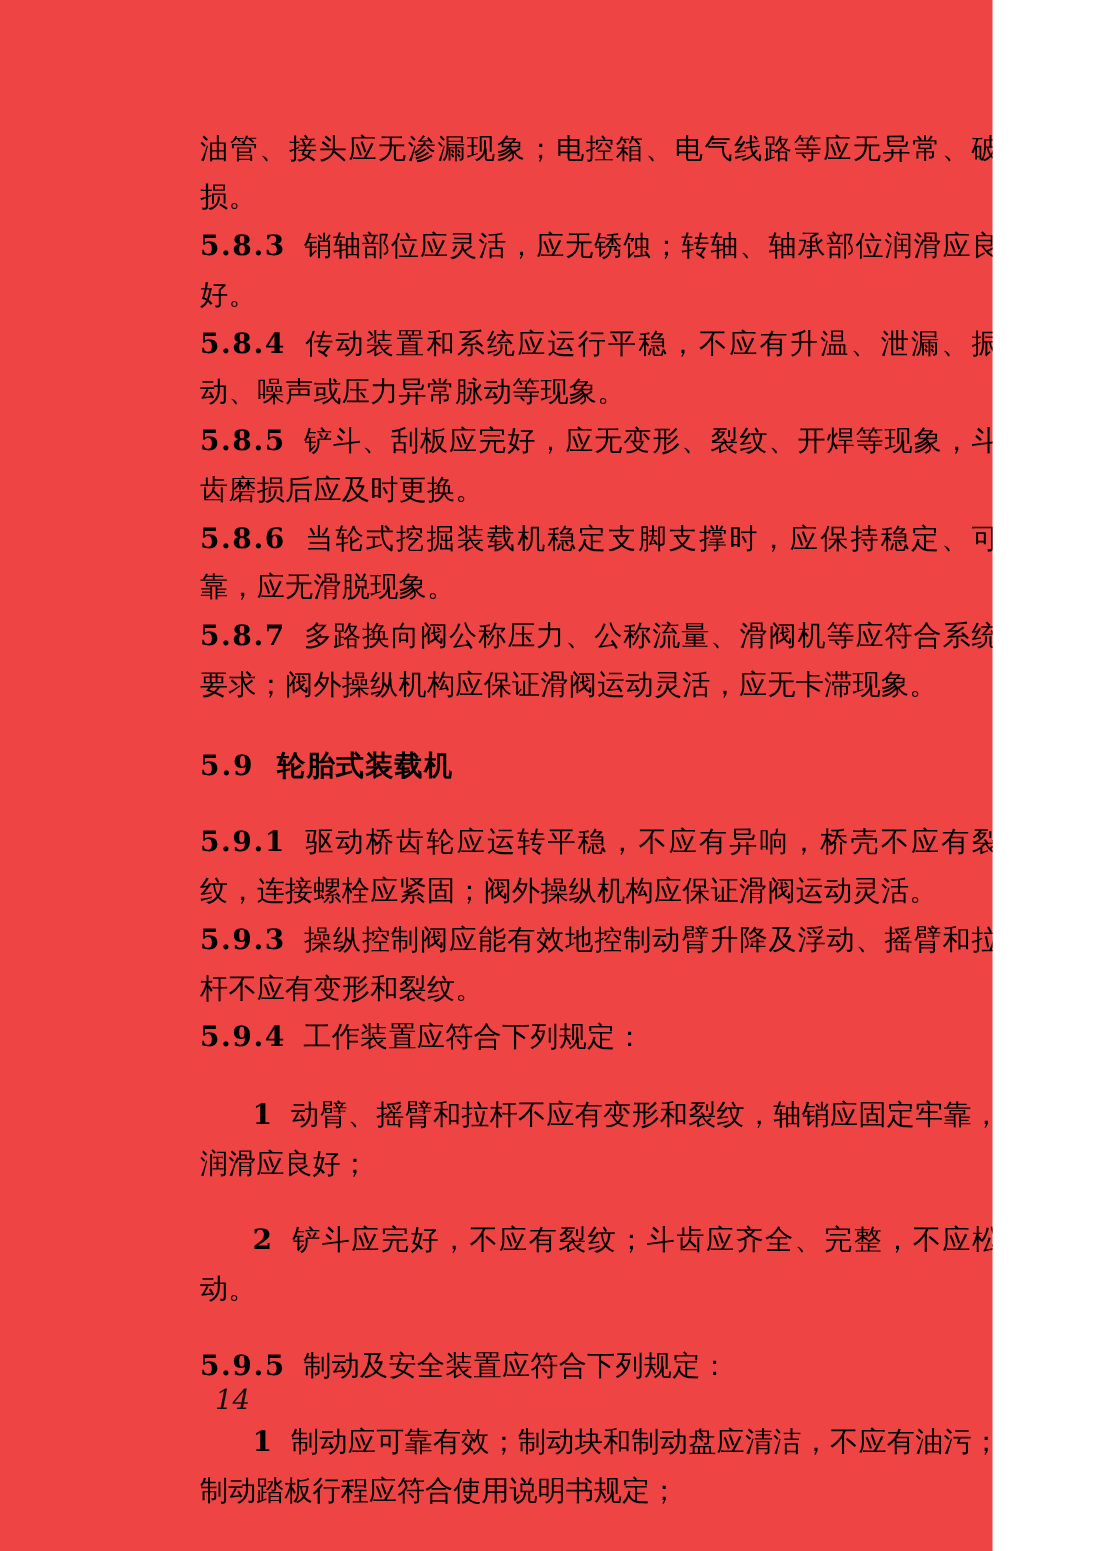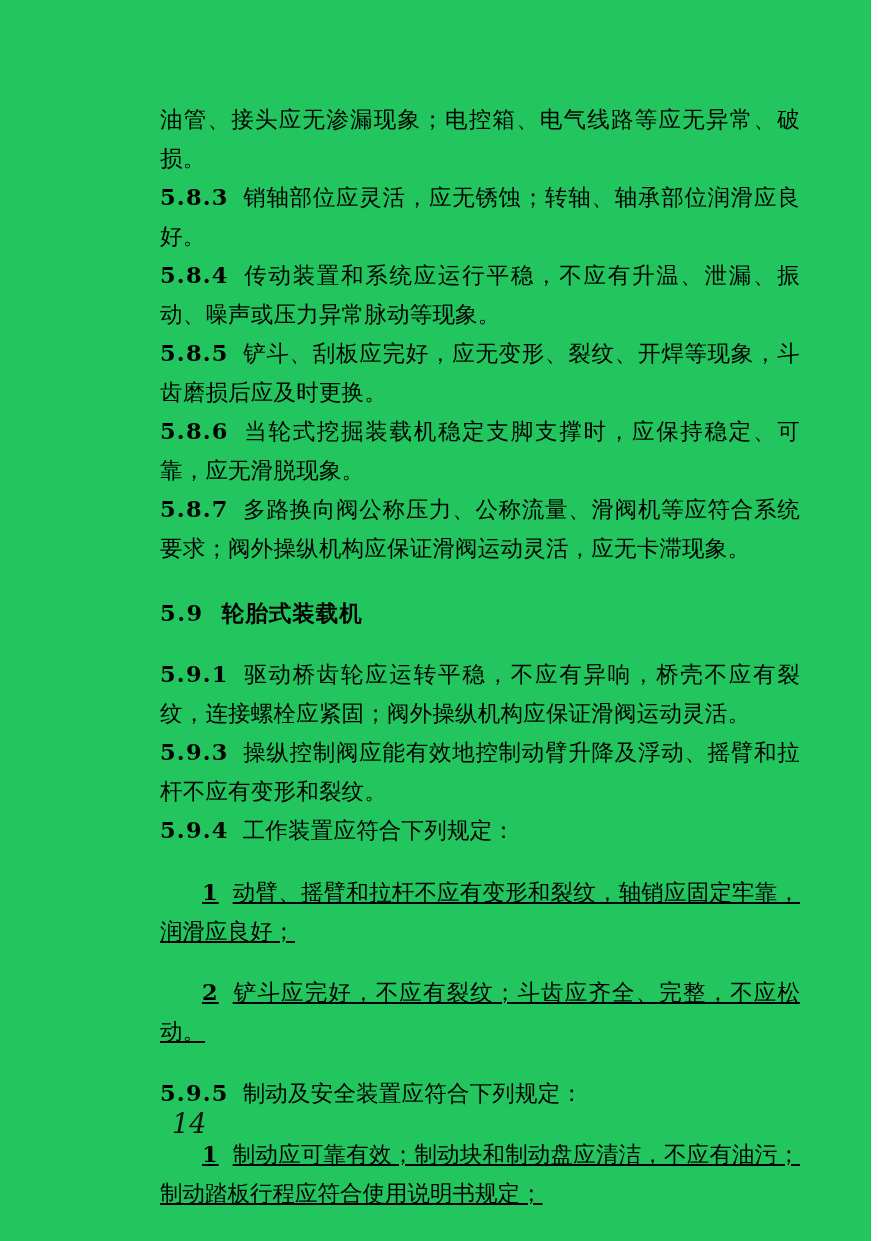--- a/index.html
+++ b/index.html
@@ -10,23 +10,23 @@
   body {
     width: 878px;
     height: 1241px;
     position: relative;
     font-family: "DejaVu Serif", "Liberation Serif", serif;
     color: #000000;
   }
   .page {
     position: absolute;
     left: 0; top: 0;
-    width: 871px;
+    width: 794px;
     height: 1241px;
-    background: #22c55e;
+    background: #ef4444;
     overflow: hidden;
   }
   .content {
     position: absolute;
     left: 160px;
     top: 100px;
     width: 640px;
   }
   .para {
     font-size: 22.5px;
@@ -67,29 +67,28 @@
   .section-head .shgap {
     display: inline-block;
     width: 18px;
   }
   .pagenum {
     position: absolute;
     left: 172px;
     top: 1108px;
     font-family: "DejaVu Serif", "Liberation Serif", serif;
     font-style: italic;
-    font-size: 27px;
+    font-size: 22px;
     color: #111;
   }
   .subitem {
     font-size: 22.5px;
     line-height: 39px;
     text-align: justify;
     text-justify: inter-ideograph;
-    text-decoration: underline;
   }
   .subnum {
     font-weight: bold;
     letter-spacing: 1px;
   }
 </style>
 </head>
 <body>
 
 <div class="page">

